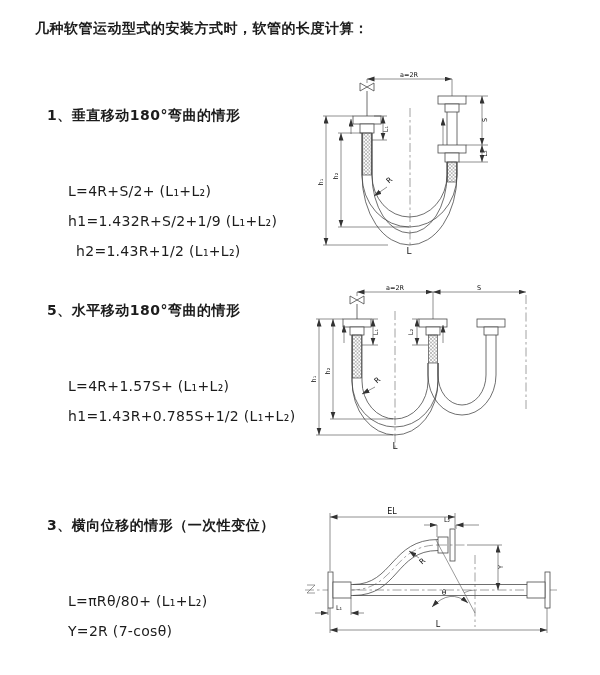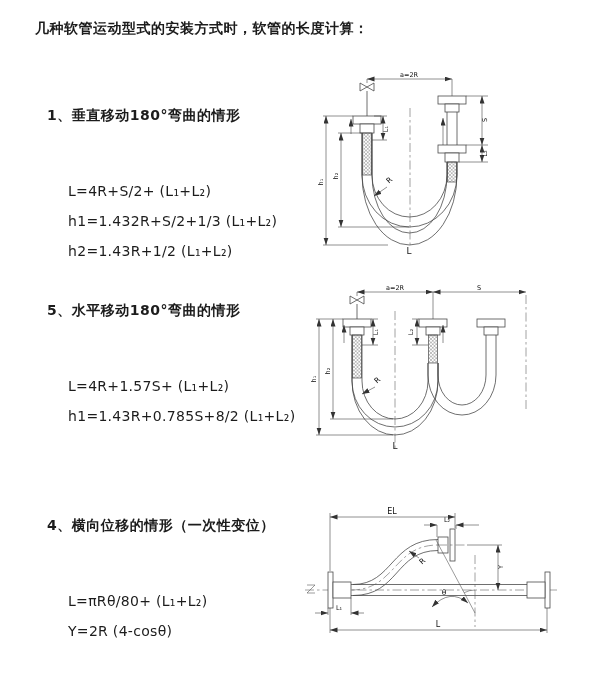--- a/index.html
+++ b/index.html
@@ -40,22 +40,22 @@
       <pattern id="hx" width="3.5" height="3.5" patternUnits="userSpaceOnUse">
         <path d="M0,0L3.5,3.5M3.5,0L0,3.5" stroke="#808080" stroke-width="0.5"></path>
       </pattern>
     </defs>
   </svg>
 
   <div class="title">几种软管运动型式的安装方式时，软管的长度计算：</div>
 
   <div class="heading" style="left:47px;top:107px">1、垂直移动180°弯曲的情形</div>
   <div class="formula" style="left:68px;top:139px">L=4R+S/2+ (L₁+L₂)</div>
-  <div class="formula" style="left:68px;top:169px">h1=1.432R+S/2+1/3 (L₁+L₂)</div>
-  <div class="formula" style="left:68px;top:199px">h2=1.43R+1/2 (L₁+L₂)</div>
+  <div class="formula" style="left:68px;top:169px">h1=1.432R+S/2+1/9 (L₁+L₂)</div>
+  <div class="formula" style="left:76px;top:199px">h2=1.43R+1/2 (L₁+L₂)</div>
 
   <svg class="diagram" style="left:310px;top:70px" width="285" height="190" viewBox="0 0 285 190">
 
     <line class="cl" x1="100" y1="38" x2="100" y2="178"></line>
 
     <g>
       <path class="ln" d="M50,13 L57,17 L50,21 Z M64,13 L57,17 L64,21 Z"></path>
       <line class="ln" x1="57" y1="21" x2="57" y2="46"></line>
       <line class="dim" x1="57" y1="9" x2="57" y2="13"></line>
     </g>
@@ -128,21 +128,21 @@
     <g>
       <line class="dim" x1="77" y1="117" x2="64" y2="126" marker-end="url(#aE)"></line>
       <text class="rlab" x="81" y="112" text-anchor="middle" transform="rotate(-42 81 112)">R</text>
     </g>
 
     <text class="biglab" x="99" y="184" text-anchor="middle">L</text>
   </svg>
 
   <div class="heading" style="left:47px;top:302px">5、水平移动180°弯曲的情形</div>
   <div class="formula" style="left:68px;top:334px">L=4R+1.57S+ (L₁+L₂)</div>
-  <div class="formula" style="left:68px;top:364px">h1=1.43R+0.785S+8/2 (L₁+L₂)</div>
+  <div class="formula" style="left:68px;top:364px">h1=1.43R+0.785S+1/2 (L₁+L₂)</div>
 
   <svg class="diagram" style="left:305px;top:283px" width="295" height="172" viewBox="0 0 295 172">
     <line class="cl" x1="90" y1="28" x2="90" y2="168"></line>
     <line class="cl" x1="221" y1="12" x2="221" y2="128"></line>
 
     <g>
       <path class="ln" d="M45,13 L52,17 L45,21 Z M59,13 L52,17 L59,21 Z"></path>
       <line class="ln" x1="52" y1="21" x2="52" y2="36"></line>
       <line class="dim" x1="52" y1="9" x2="52" y2="13"></line>
     </g>
@@ -210,23 +210,23 @@
     <line class="dim" x1="39" y1="60" x2="39" y2="42" marker-end="url(#aE)"></line>
     <line class="dim" x1="138" y1="60" x2="138" y2="42" marker-end="url(#aE)"></line>
 
     <g>
       <line class="dim" x1="70" y1="104" x2="57" y2="111" marker-end="url(#aE)"></line>
       <text class="rlab" x="74" y="99" text-anchor="middle" transform="rotate(-42 74 99)">R</text>
     </g>
     <text class="biglab" x="90" y="166" text-anchor="middle">L</text>
   </svg>
 
-  <div class="heading" style="left:47px;top:517px">4、横向位移的情形（一次性变位）</div>
+  <div class="heading" style="left:47px;top:517px">3、横向位移的情形（一次性变位）</div>
   <div class="formula" style="left:68px;top:549px">L=πRθ/80+ (L₁+L₂)</div>
-  <div class="formula" style="left:68px;top:579px">Y=2R (4-cosθ)</div>
+  <div class="formula" style="left:68px;top:579px">Y=2R (7-cosθ)</div>
 
   <svg class="diagram" style="left:295px;top:500px" width="305" height="150" viewBox="0 0 305 150">
 
     <line class="cl" x1="10" y1="90" x2="262" y2="90"></line>
 
     <path class="thin" d="M12,85 L20,85 L12,93 L20,93"></path>
 
     <g>
       <line class="ln" x1="56" y1="84.5" x2="232" y2="84.5"></line>
       <line class="ln" x1="56" y1="95.5" x2="232" y2="95.5"></line>

